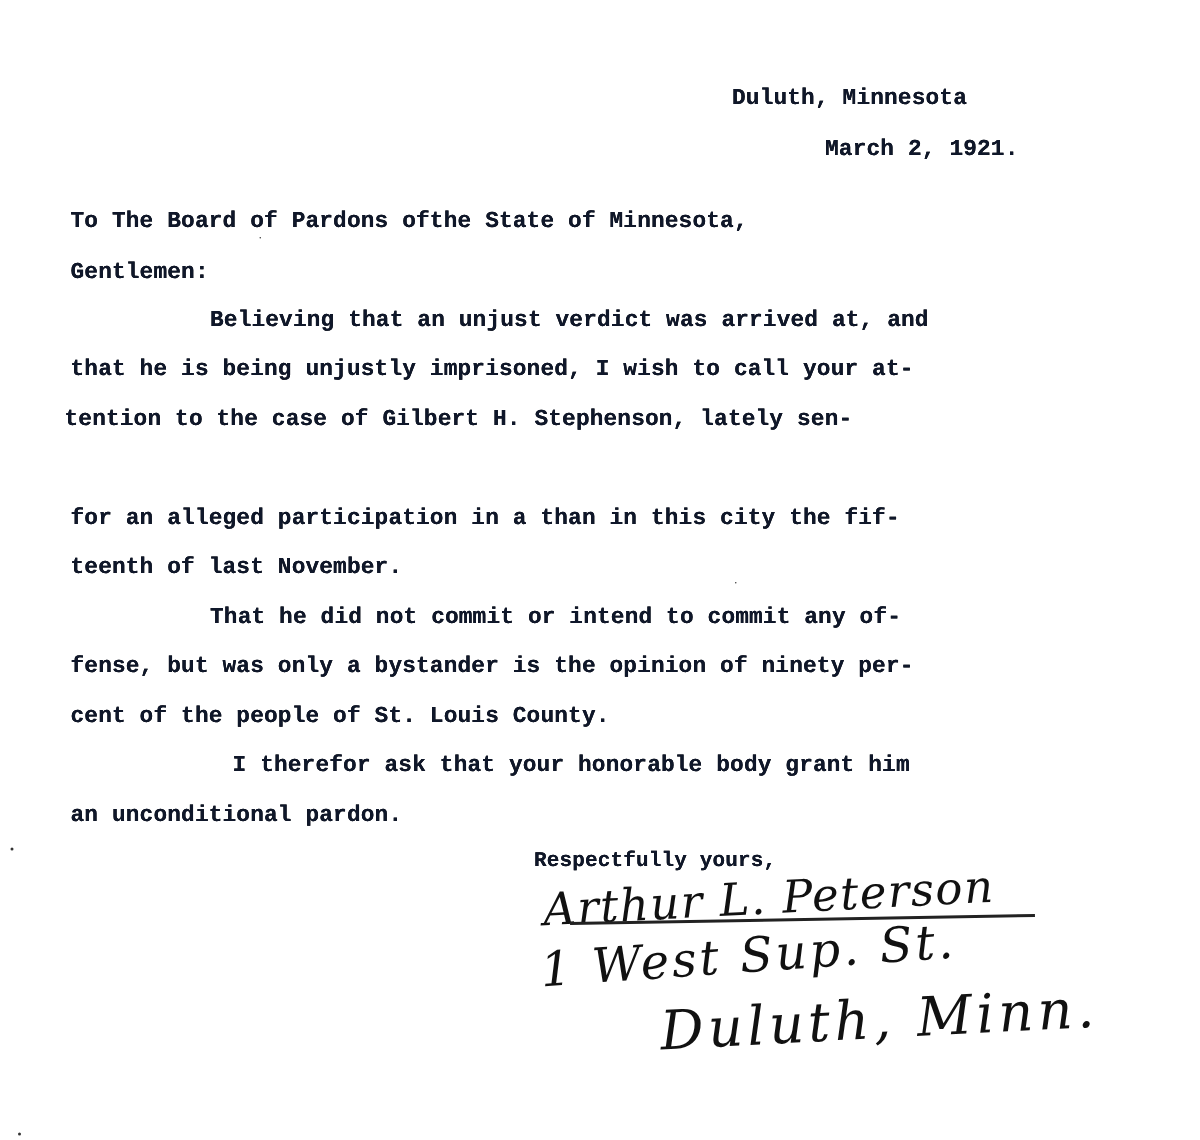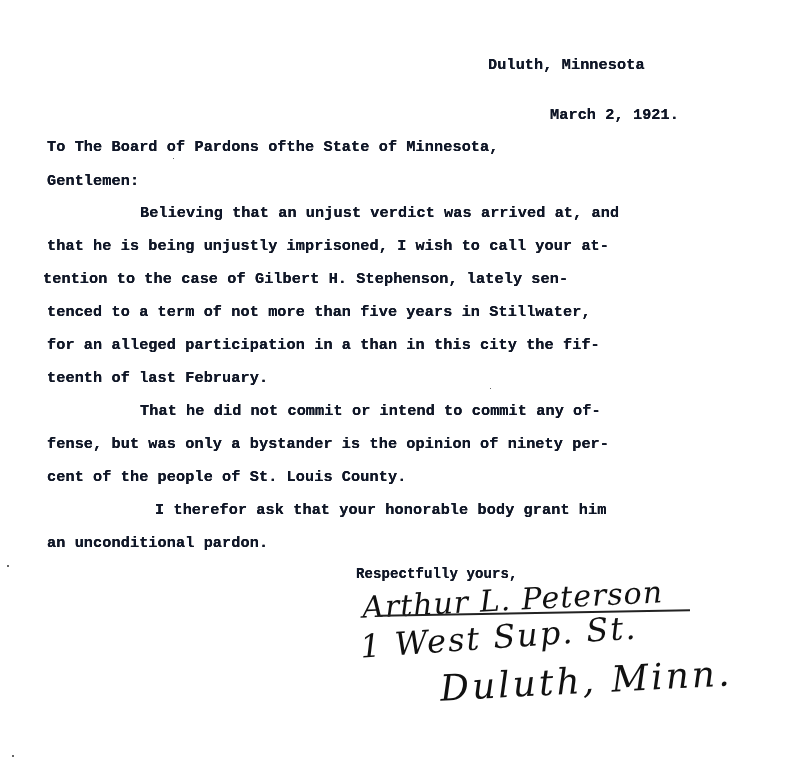--- a/index.html
+++ b/index.html
@@ -19,31 +19,30 @@
       font-family: "DejaVu Serif", serif; font-style: italic;
     }
     .speck { position: absolute; width: 2px; height: 2px; background: #333; border-radius: 1px; }
   </style>
 </head>
 <body>
 
 <div class="page">
 
   <div class="line" style="left:488px; top:56px;">Duluth, Minnesota</div>
-  <div class="line" style="left:520px; top:106px;padding-left:30px;">March 2, 1921.</div>
+  <div class="line" style="left:520px; top:90px;padding-left:30px;">March 2, 1921.</div>
 
   <div class="line" style="left:47px; top:138px;">To The Board of Pardons ofthe State of Minnesota,</div>
   <div class="line" style="left:47px; top:172px;">Gentlemen:</div>
 
   <div class="line" style="left:140px; top:204px;">Believing that an unjust verdict was arrived at, and</div>
   <div class="line" style="left:47px; top:237px;">that he is being unjustly imprisoned, I wish to call your at-</div>
   <div class="line" style="left:43px; top:270px;">tention to the case of Gilbert H. Stephenson, lately sen-</div>
-  <div class="line" style="left:47px; top:303px;">tenced to a term of not more than five years in Stillwater,</div>
   <div class="line" style="left:47px; top:336px;">for an alleged participation in a than in this city the fif-</div>
-  <div class="line" style="left:47px; top:369px;">teenth of last February.</div>
+  <div class="line" style="left:47px; top:369px;">teenth of last November.</div>
 
   <div class="line" style="left:140px; top:402px;">That he did not commit or intend to commit any of-</div>
   <div class="line" style="left:47px; top:435px;">fense, but was only a bystander is the opinion of ninety per-</div>
   <div class="line" style="left:47px; top:468px;">cent of the people of St. Louis County.</div>
 
   <div class="line" style="left:140px; top:501px;margin-left:15px;">I therefor ask that your honorable body grant him</div>
   <div class="line" style="left:47px; top:534px;">an unconditional pardon.</div>
 
   <div class="line" style="left:356px; top:565px; font-size:14px;">Respectfully yours,</div>
 

